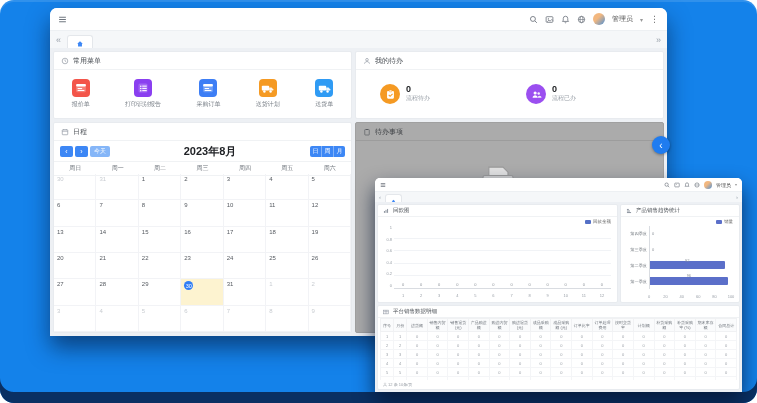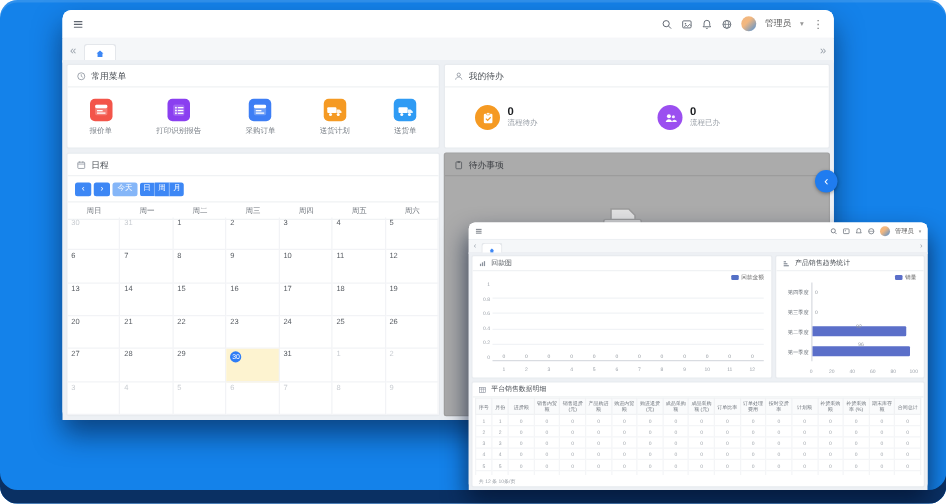--- a/index.html
+++ b/index.html
@@ -285,20 +285,21 @@
               <line x1="2.5" y1="6.5" x2="13.5" y2="6.5" stroke="#8a919c" stroke-width="1.2"></line>
               <line x1="5.5" y1="2" x2="5.5" y2="4.5" stroke="#8a919c" stroke-width="1.2"></line>
               <line x1="10.5" y1="2" x2="10.5" y2="4.5" stroke="#8a919c" stroke-width="1.2"></line>
             </svg>
           <span class="ph-title">日程</span>
         </div>
         <div class="cal-toolbar">
           <span class="nav-btn">‹</span>
           <span class="nav-btn">›</span>
           <span class="today-btn">今天</span>
+          <span class="cal-title">2023年8月</span>
           <span class="view-btns">
             <span class="view-btn">日</span>
             <span class="view-btn">周</span>
             <span class="view-btn">月</span>
           </span>
         </div>
         <div class="weekday-row">
             <span class="weekday">周日</span>
             <span class="weekday">周一</span>
             <span class="weekday">周二</span>

